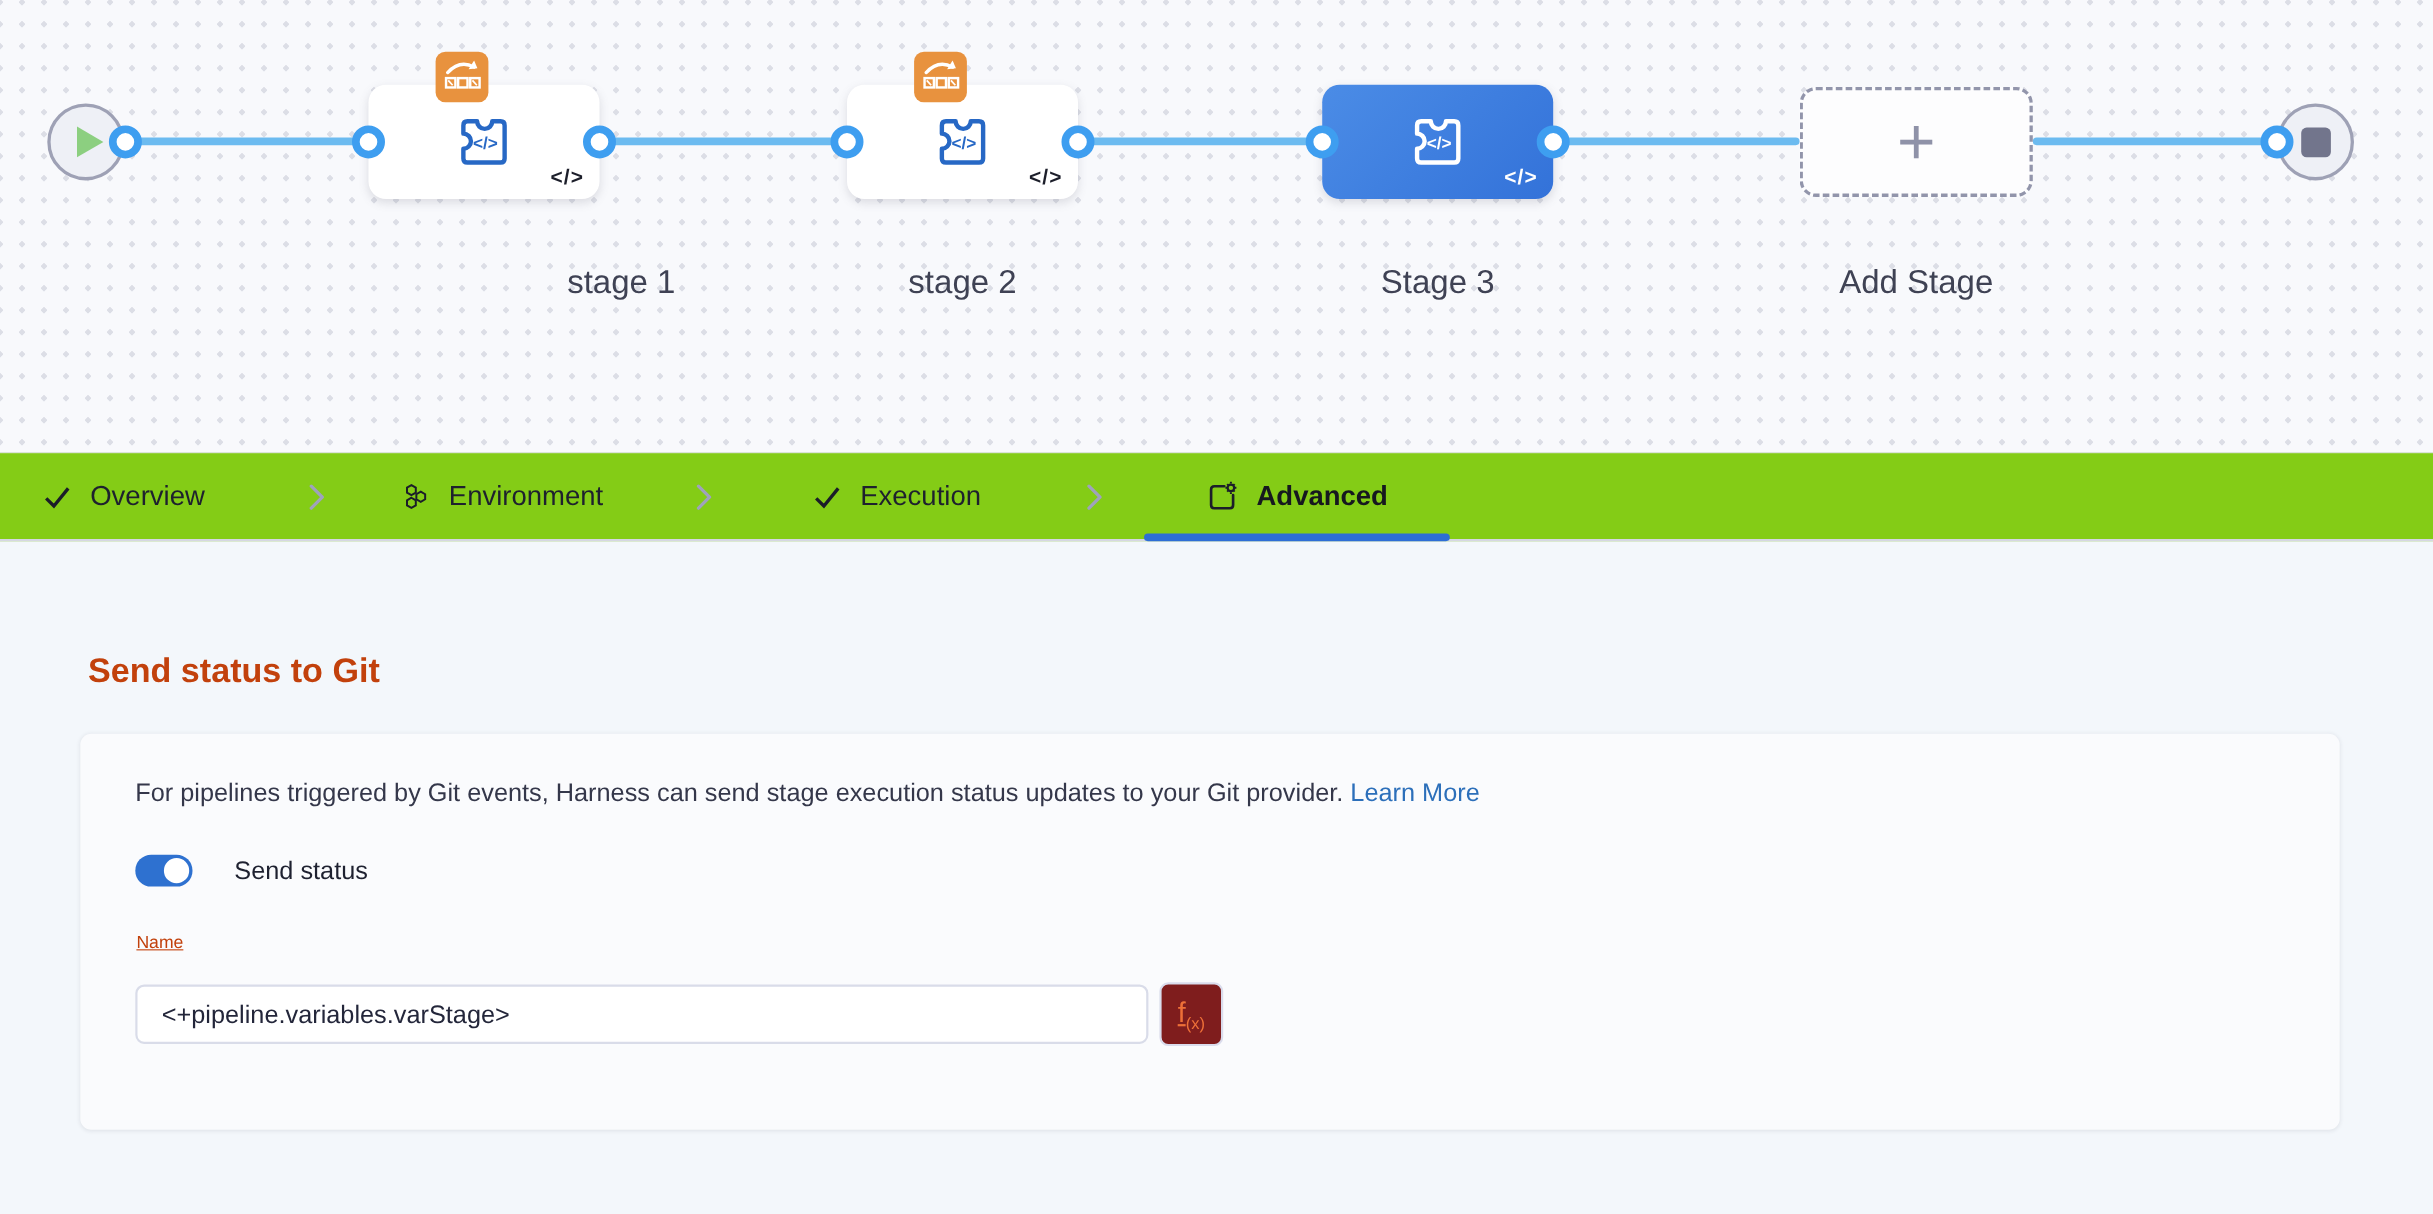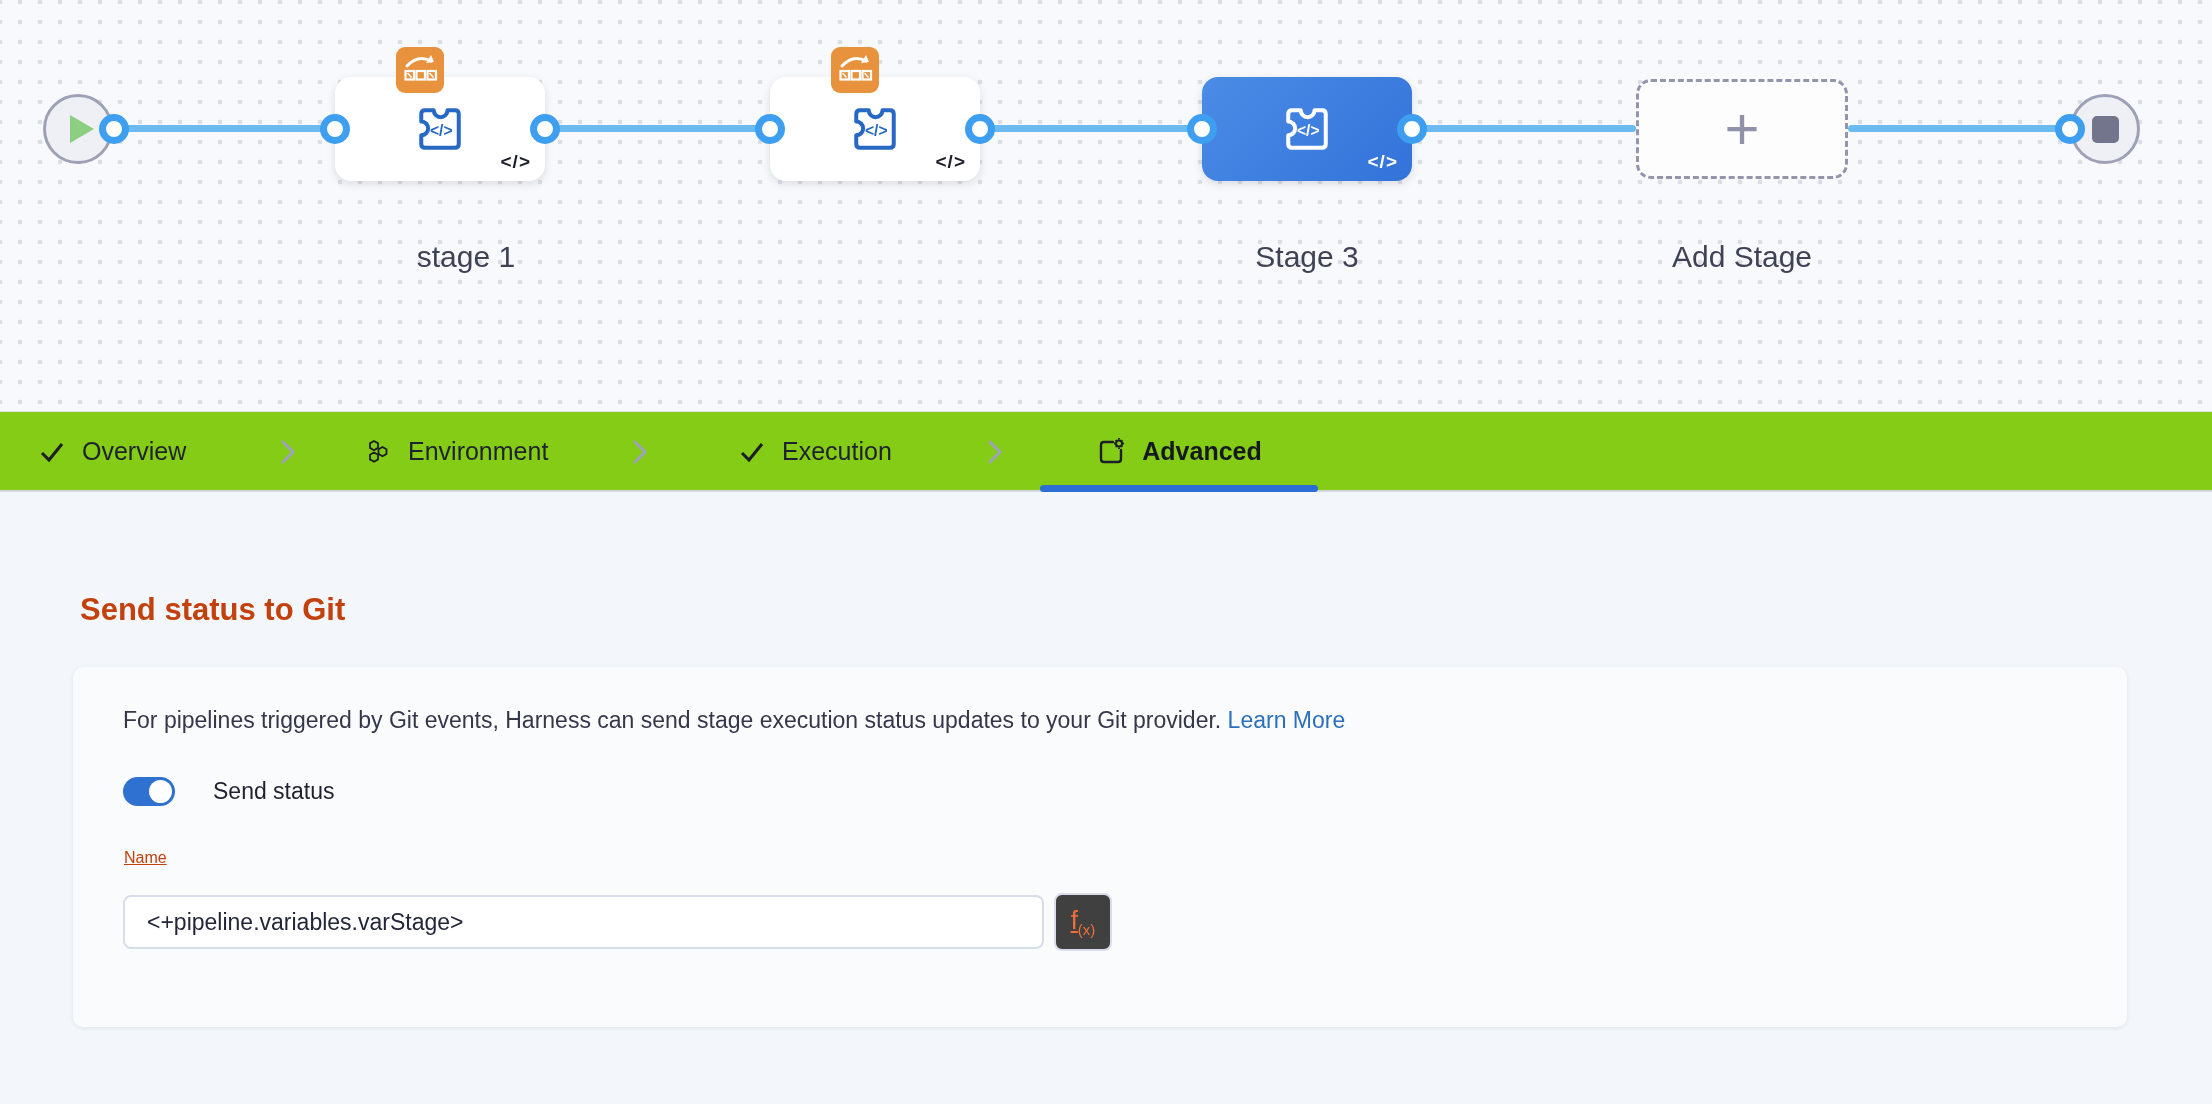--- a/index.html
+++ b/index.html
@@ -76,21 +76,21 @@
   .toggle-label { font-size:23px; color:#1e2130;text-align:right; }
   .field-label { position:absolute; left:51px; top:182px; font-size:16px; color:#c2410c;text-decoration:underline; }
   .name-input {
     position:absolute; left:50px; top:228px; width:921px; height:54px;
     border:2px solid #d9dce9; border-radius:8px; background:#ffffff;
     font-family:"Liberation Sans", sans-serif; font-size:23px; color:#23263a;
     padding:16px 22px; outline:none;
   }
   .fx-chip {
     position:absolute; left:981px; top:226px; width:58px; height:58px;
-    border:2px solid #dadcec; border-radius:8px; background:#404040;
+    border:2px solid #dadcec; border-radius:8px; background:#7f1d1d;
     display:flex; align-items:center; justify-content:center; cursor:pointer;
     color:#ee7038; font-size:26px;text-decoration:underline;
   }
   .fx-chip sub { font-size:15px; }
   svg { display:block; }
 </style>
 </head>
 <body>
 
 <div class="canvas">
@@ -161,21 +161,22 @@
 
   <div class="port" style="left:99px;"></div>
   <div class="port" style="left:320px;"></div>
   <div class="port" style="left:530px;"></div>
   <div class="port" style="left:755px;"></div>
   <div class="port" style="left:965px;"></div>
   <div class="port" style="left:1187px;"></div>
   <div class="port" style="left:1397px;"></div>
   <div class="port" style="left:2055px;"></div>
 
-  <div class="node-label" style="left:466px;">stage 1</div>
+  <div class="node-label" style="left:444px;text-align:right;">stage 1</div>
+  <div class="node-label" style="left:875px;">stage 2</div>
   <div class="node-label" style="left:1307px;">Stage 3</div>
   <div class="node-label" style="left:1742px;">Add Stage</div>
 </div>
 
 <div class="tabbar">
 
   <div class="tab" style="left:38px;">
     <svg width="28" height="28" viewBox="0 0 28 28">
       <polyline points="4,15 11,22 24,6" fill="none" stroke="#1b1d29" stroke-width="3"></polyline>
     </svg>

